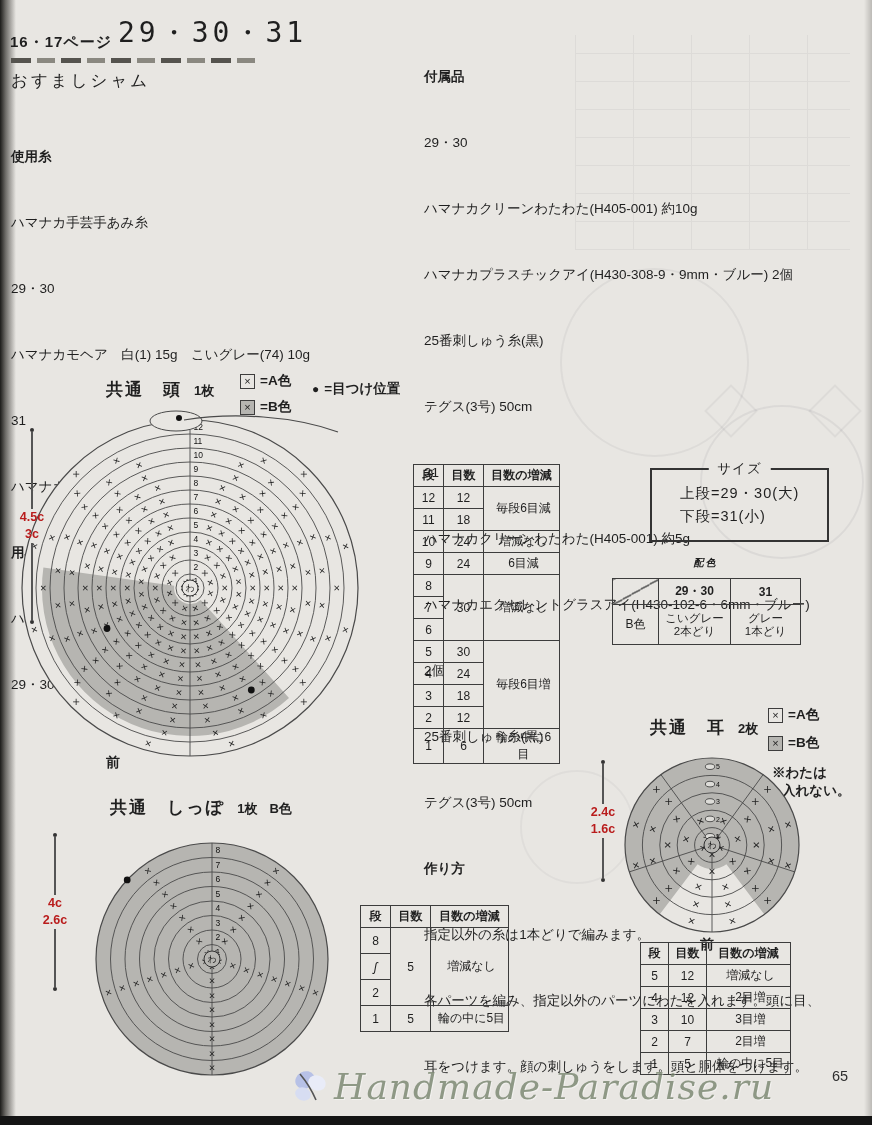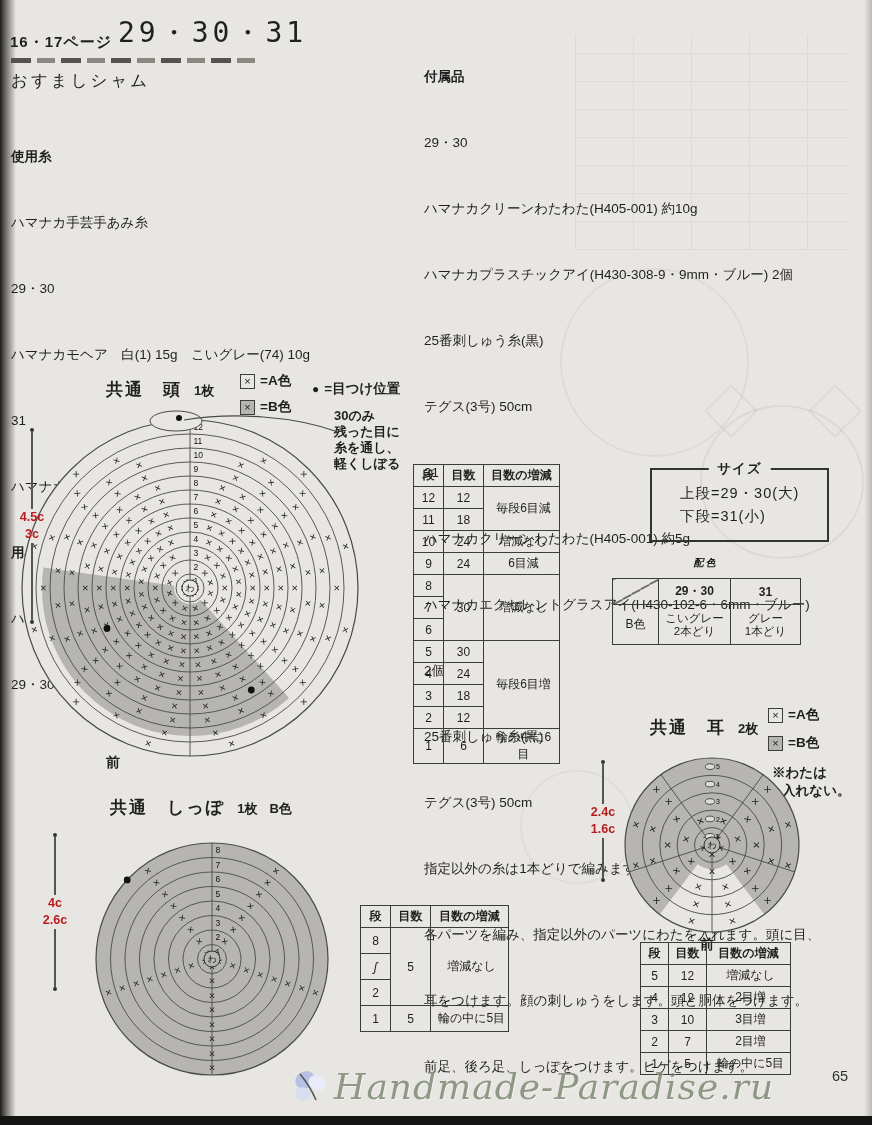--- a/index.html
+++ b/index.html
@@ -30,21 +30,21 @@
   .dim .dlb{line-height:15px;padding:1px 0;}
   table.ptable{position:absolute;border-collapse:collapse;table-layout:fixed;}
   .ptable th,.ptable td{border:1.6px solid #3c3c3c;text-align:center;font-size:12px;
        padding:0 2px;height:21px;font-weight:normal;}
   .ptable th{font-weight:bold;}
   .ptable td.note{text-align:center;padding-left:6px;}
   .ptable td.ml{white-space:pre-line;line-height:13px;font-size:11.5px;}
   .diag{background:linear-gradient(to bottom right,transparent 48.5%,#3c3c3c 48.5% 51.5%,transparent 51.5%);}
   .sizebox{position:absolute;border:2px solid #333;}
   .sizetitle{position:absolute;top:-10px;left:50%;transform:translateX(-50%);background:#e8e6e2;
-       padding:0 9px;font-weight:bold;font-size:13.5px;white-space:nowrap;letter-spacing:1px;}
+       padding:0 9px;font-weight:normal;font-size:13.5px;white-space:nowrap;letter-spacing:1px;}
   .sizeline{font-size:14.5px;line-height:23px;padding-left:28px;letter-spacing:1px;}
   .cbtitle{position:absolute;font-size:10px;font-weight:bold;letter-spacing:2px;font-style:italic;}
   .front{position:absolute;font-size:14px;font-weight:bold;letter-spacing:1px;}
   .wm{position:absolute;display:flex;align-items:center;gap:2px;}
   .wmtext{font-family:"DejaVu Serif",serif;font-style:italic;font-size:36px;color:#78856f;
      opacity:.8;letter-spacing:1px;text-shadow:1px 1px 0 rgba(255,255,255,.55);}
   .pageno{position:absolute;font-size:14.5px;color:#2e2e2e;}
   .edgeL{position:absolute;left:0;top:0;bottom:0;width:16px;
      background:linear-gradient(90deg,#1c1b19,#6e6c68 35%,rgba(232,230,226,0));}
   .edgeR{position:absolute;right:0;top:0;bottom:0;width:8px;
@@ -93,20 +93,21 @@
     <div>ハマナカクリーンわたわた(H405-001) 約10g</div>
     <div>ハマナカプラスチックアイ(H430-308-9・9mm・ブルー) 2個</div>
     <div>25番刺しゅう糸(黒)</div>
     <div>テグス(3号) 50cm</div>
     <div>31</div>
     <div>ハマナカクリーンわたわた(H405-001) 約5g</div>
     <div>ハマナカエクセレントグラスアイ(H430-102-6・6mm・ブルー)</div>
     <div>2個</div>
     <div>25番刺しゅう糸(黒)</div>
     <div>テグス(3号) 50cm</div>
+    <div class="hd">作り方</div>
     <div>指定以外の糸は1本どりで編みます。</div>
     <div>各パーツを編み、指定以外のパーツにわたを入れます。頭に目、</div>
     <div>耳をつけます。顔の刺しゅうをします。頭と胴体をつけます。</div>
     <div>前足、後ろ足、しっぽをつけます。ヒゲをつけます。</div>
     
     
   </div>
 
   <div class="sec" style="left:90px;top:378px;margin-left:16px;">
     <span class="sec-t">共通　頭</span>
@@ -116,26 +117,20 @@
     <span class="lgbox">×</span>
     <span>=A色</span>
   </div>
   <div class="lg" style="left:240px;top:398px;">
     <span class="lgbox gray">×</span>
     <span>=B色</span>
   </div>
   <div class="lg" style="left:312px;top:380px;">
     <span class="eyedot">●</span>
     <span>=目つけ位置</span>
-  </div>
-  <div class="anno" style="left:334px;top:408px;">
-    <div>30のみ</div>
-    <div>残った目に</div>
-    <div>糸を通し、</div>
-    <div>軽くしぼる</div>
   </div>
 
   <svg id="head-svg" class="abs" style="left:8px;top:410px;" width="372" height="366" viewBox="0 0 372 366">
       <circle cx="182" cy="178" r="168" fill="#e8e6e2"></circle>
       <path d="M 192.7 189.9 L 281.0 288.0 A 148 148 0 0 1 35.4 157.4 L 166.2 175.8 A 16 16 0 0 0 192.7 189.9 Z" fill="#b6b5b1"></path>
       <circle cx="182" cy="178" r="14" fill="none" stroke="#4a4a4a" stroke-width="0.9"></circle>
       <circle cx="182" cy="178" r="28" fill="none" stroke="#4a4a4a" stroke-width="0.9"></circle>
       <circle cx="182" cy="178" r="42" fill="none" stroke="#4a4a4a" stroke-width="0.9"></circle>
       <circle cx="182" cy="178" r="56" fill="none" stroke="#4a4a4a" stroke-width="0.9"></circle>
       <circle cx="182" cy="178" r="70" fill="none" stroke="#4a4a4a" stroke-width="0.9"></circle>

